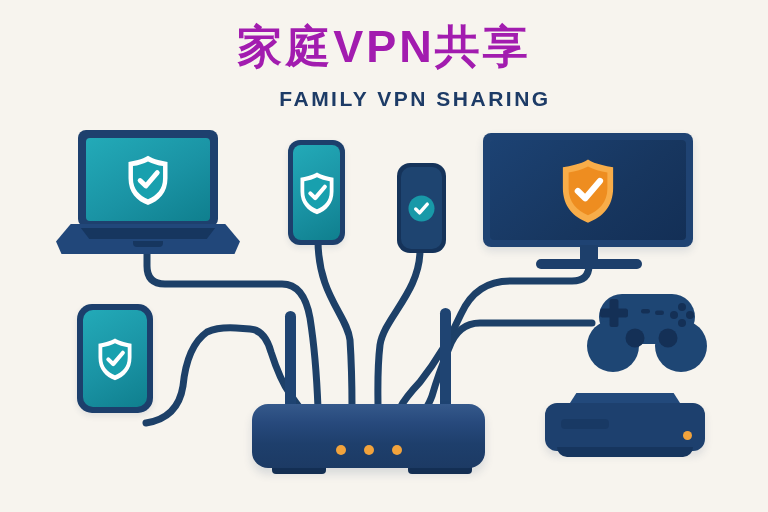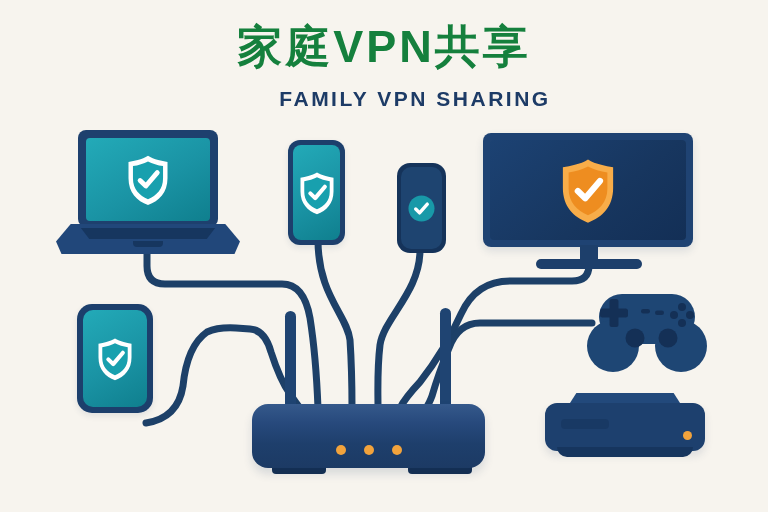--- a/index.html
+++ b/index.html
@@ -1,20 +1,20 @@
 <!DOCTYPE html>
 <html><head>
 <meta charset="utf-8">
 <style>
   html,body{margin:0;padding:0;background:#e8e6e0;font-family:"Liberation Sans","DejaVu Sans",sans-serif;}
   .canvas{position:relative;width:768px;height:512px;margin:0 auto;background:#f7f4ee;overflow:hidden;}
 
   
   .title{position:absolute;top:22px;left:0;width:100%;text-align:center;
-         font-size:45px;font-weight:800;letter-spacing:3px;color:#15803d;line-height:1.1;}
+         font-size:45px;font-weight:800;letter-spacing:3px;color:#a21caf;line-height:1.1;}
   .subtitle{position:absolute;top:87px;left:0;width:100%;text-align:center;
          font-size:21px;font-weight:700;letter-spacing:2.5px;color:#1d3b66;margin-left:31px;}
 
   
   .cables{position:absolute;left:0;top:0;width:768px;height:512px;z-index:1;}
   .cables path{fill:none;stroke:#1d4068;stroke-width:7;stroke-linecap:round;}
 
   .dev{position:absolute;z-index:2;}
 
   

